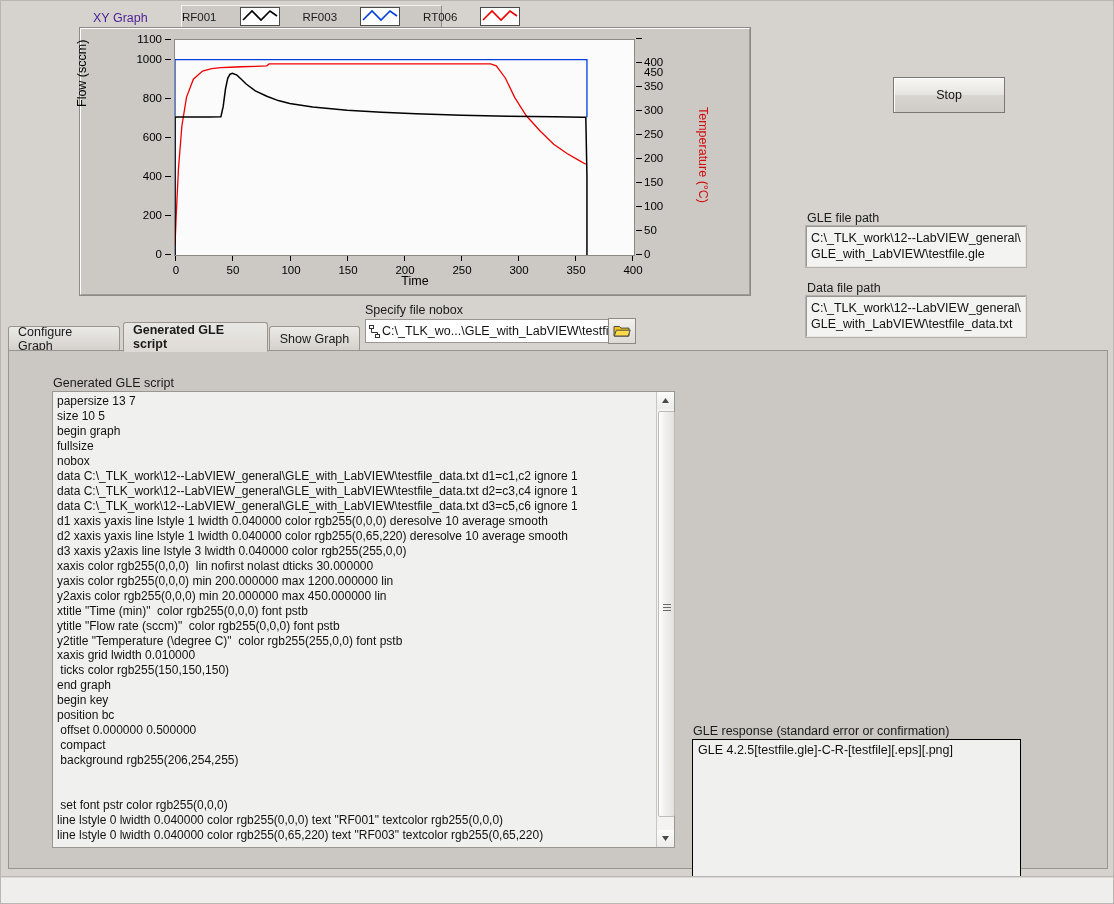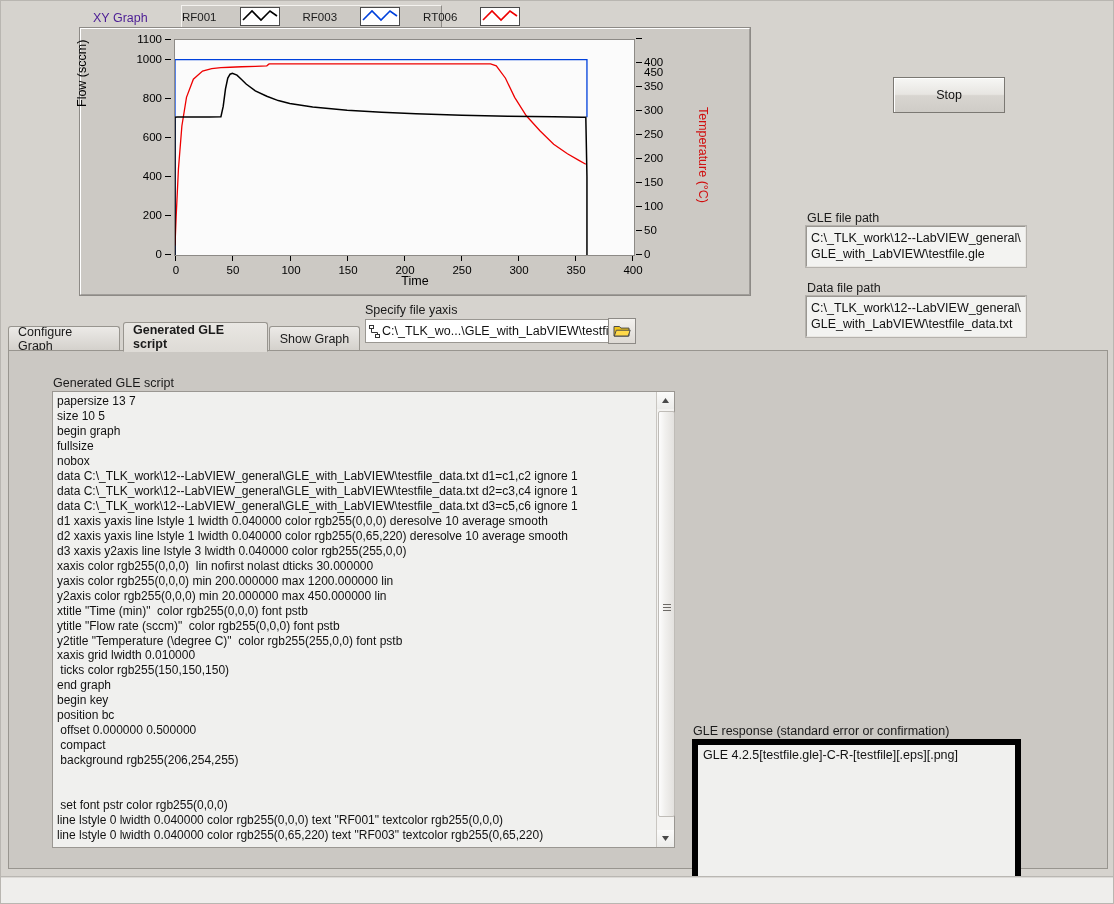--- a/index.html
+++ b/index.html
@@ -183,21 +183,21 @@
     border:1px solid #bfbcb7;border-radius:2px;
     cursor:pointer;
   }
   #sb-grip{position:absolute;left:4px;top:192px;width:8px;height:9px;}
   #sb-grip i{display:block;height:1px;background:#6d6a66;margin-bottom:2px;}
 
   
   #response-caption{left:684px;top:373px;}
   #response-box{
     left:683px;top:388px;width:329px;height:165px;
-    background:#f0f0ee;border:6px solid #000000;
+    background:#f0f0ee;border:1px solid #000000;
     padding:3px 5px;box-sizing:border-box;
     font-size:12.5px;color:#111;
   }
 
   
   #bottom-sep{left:0;top:876px;width:1114px;height:2px;
     background:linear-gradient(#a9a6a1,#eceae7);}
   #bottom-bar{left:0;top:878px;width:1114px;height:26px;background:#efeeec;}
 
   
@@ -309,21 +309,21 @@
     <div>C:\_TLK_work\12--LabVIEW_general\</div>
     <div>GLE_with_LabVIEW\testfile.gle</div>
   </div>
 
   <div class="field-caption" id="data-path-caption">Data file path</div>
   <div class="path-box" id="data-path-box">
     <div>C:\_TLK_work\12--LabVIEW_general\</div>
     <div>GLE_with_LabVIEW\testfile_data.txt</div>
   </div>
 
-  <div class="field-caption" id="specify-caption">Specify file yaxis</div>
+  <div class="field-caption" id="specify-caption">Specify file nobox</div>
   <div class="abs" id="specify-path-wrap">
     <span id="path-glyph">
       <svg width="11" height="13" viewBox="0 0 11 13">
           <rect x="0.5" y="0.5" width="4" height="3" fill="none" stroke="#333"></rect>
           <rect x="6.5" y="9.5" width="4" height="3" fill="none" stroke="#333"></rect>
           <path d="M2.5 3.5 V7.5 H8.5 V9.5" fill="none" stroke="#333"></path>
         </svg>
     </span>
     <span id="specify-path-value">C:\_TLK_wo...\GLE_with_LabVIEW\testfile</span>
   </div>

